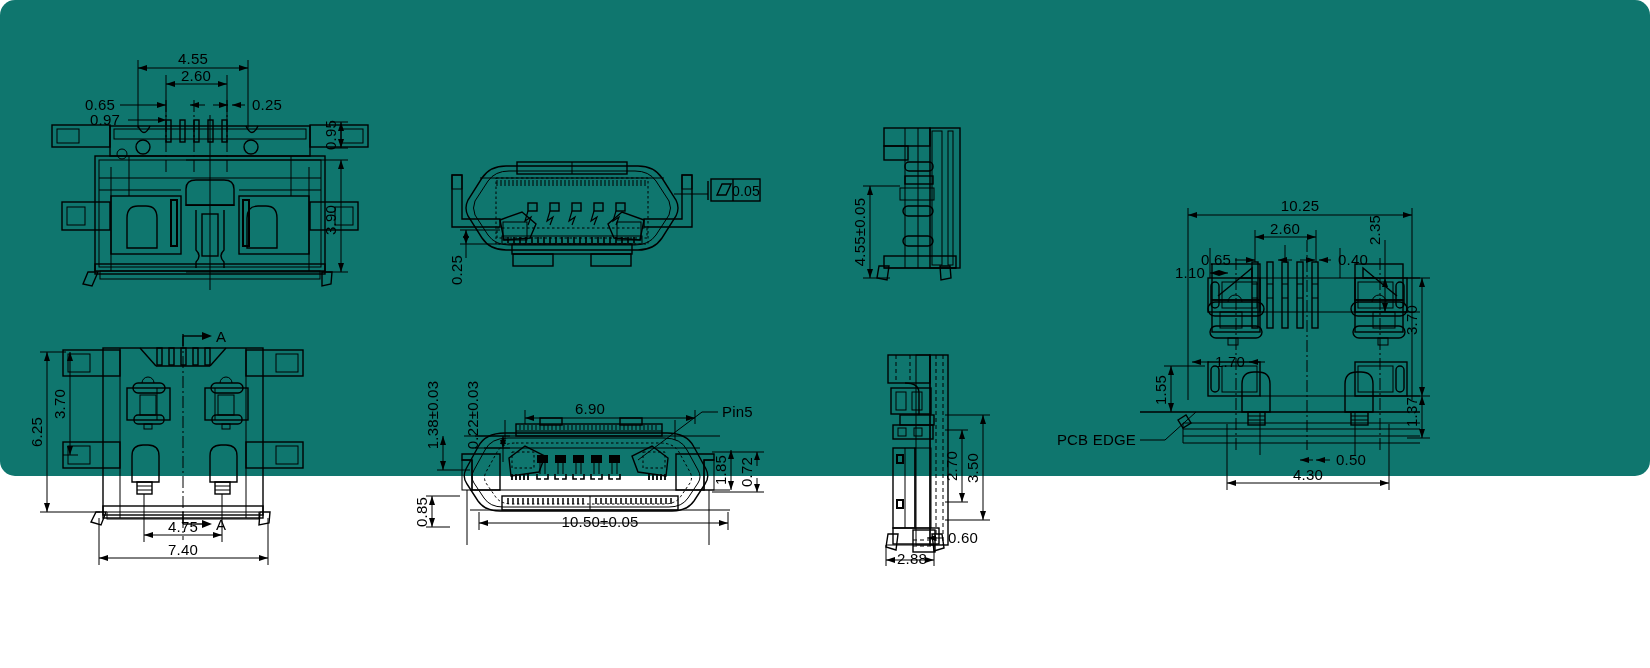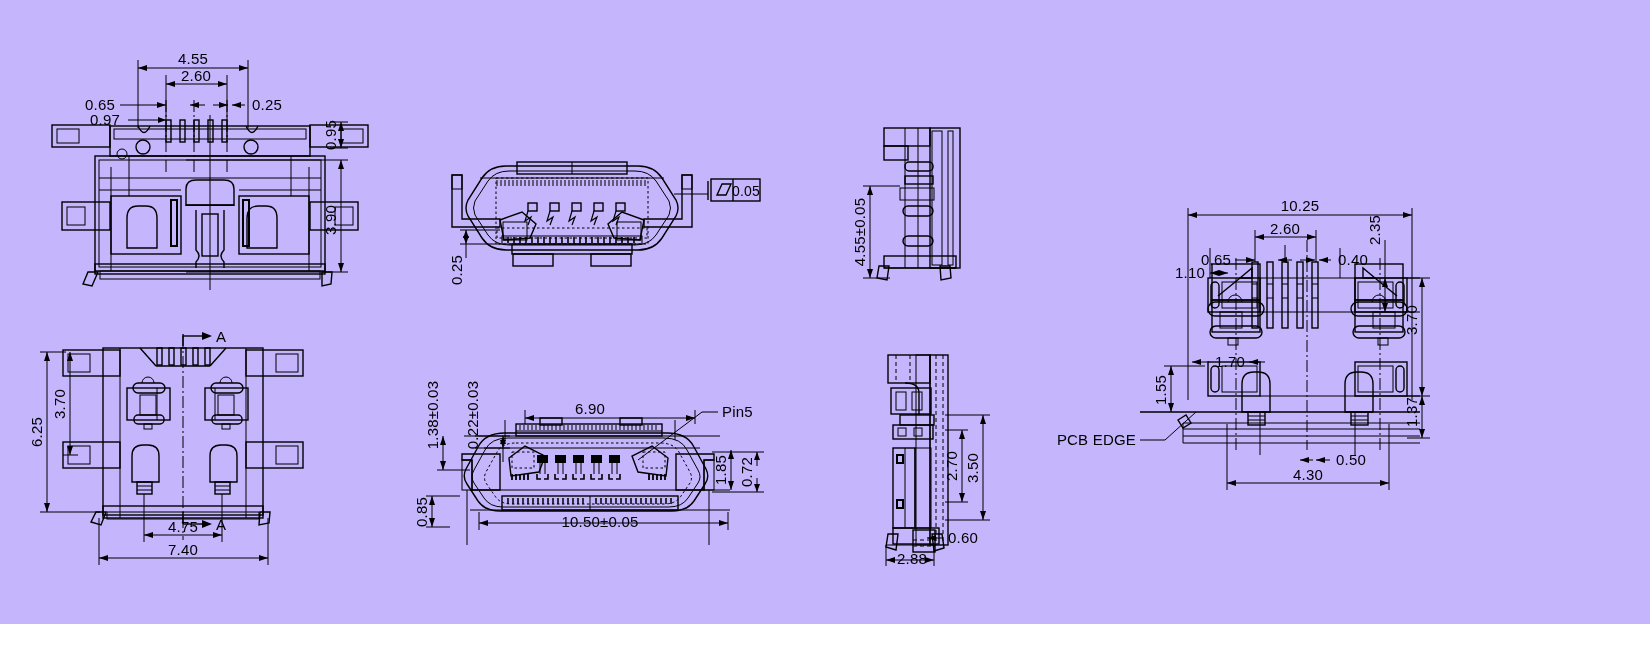--- a/index.html
+++ b/index.html
@@ -2,21 +2,21 @@
 <html><head>
 <meta charset="utf-8">
 <title>Micro USB Connector Engineering Drawing</title>
 <style>
   html,body{margin:0;padding:0;background:#ffffff;}
   body{
     font-family:"Liberation Sans", sans-serif;
     width:1650px;height:668px;overflow:hidden;position:relative;
     color:#000;
   }
-  #sheet{position:relative;width:1650px;height:624px;background:#c4b5fd;}
+  #sheet{position:relative;width:1650px;height:476px;background:#0f766e;border-radius:15px;}
   svg#drawing{position:absolute;left:0;top:0;width:1650px;height:668px;display:block;}
   .dimtext{
     font-family:"Liberation Sans", sans-serif;
     font-size:15px;
     fill:#000;
     letter-spacing:0.2px;
   }
   .dimtext.small{font-size:14px;}
   .ln{stroke:#000;fill:none;}
   .thin{stroke-width:1;}

